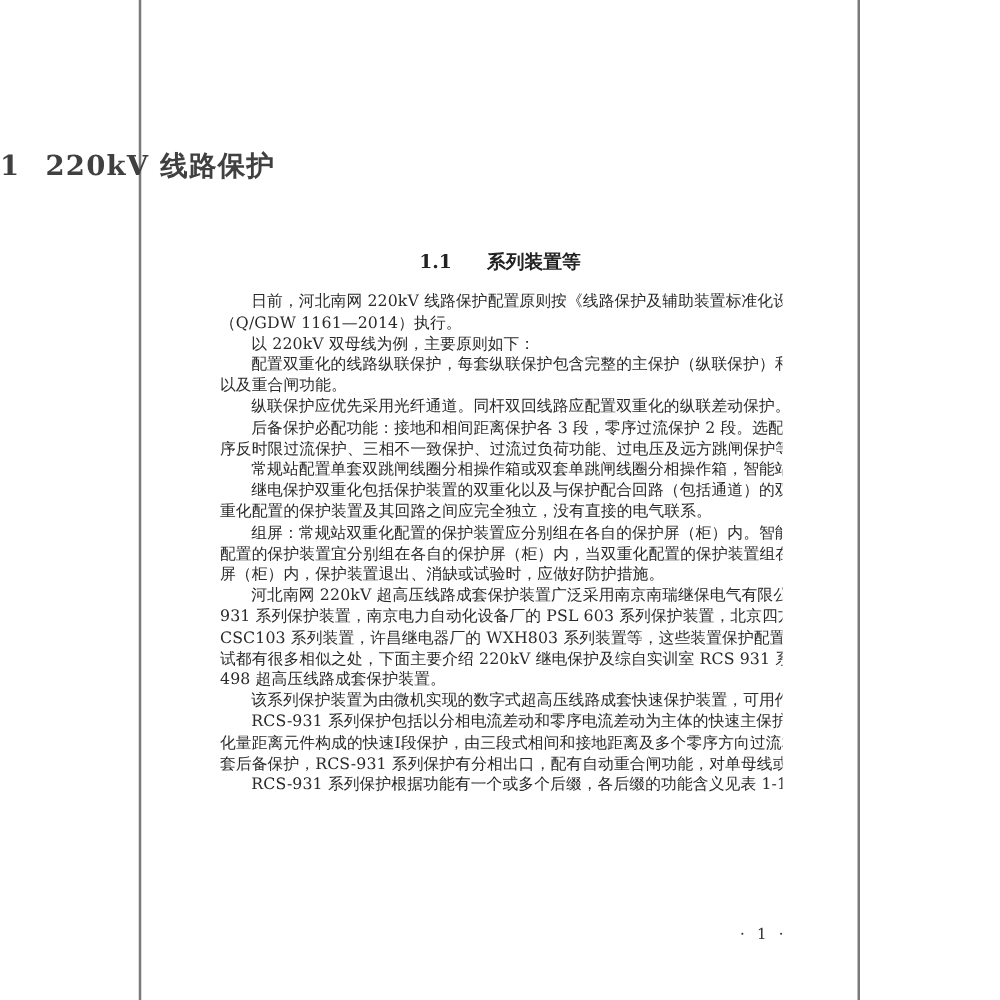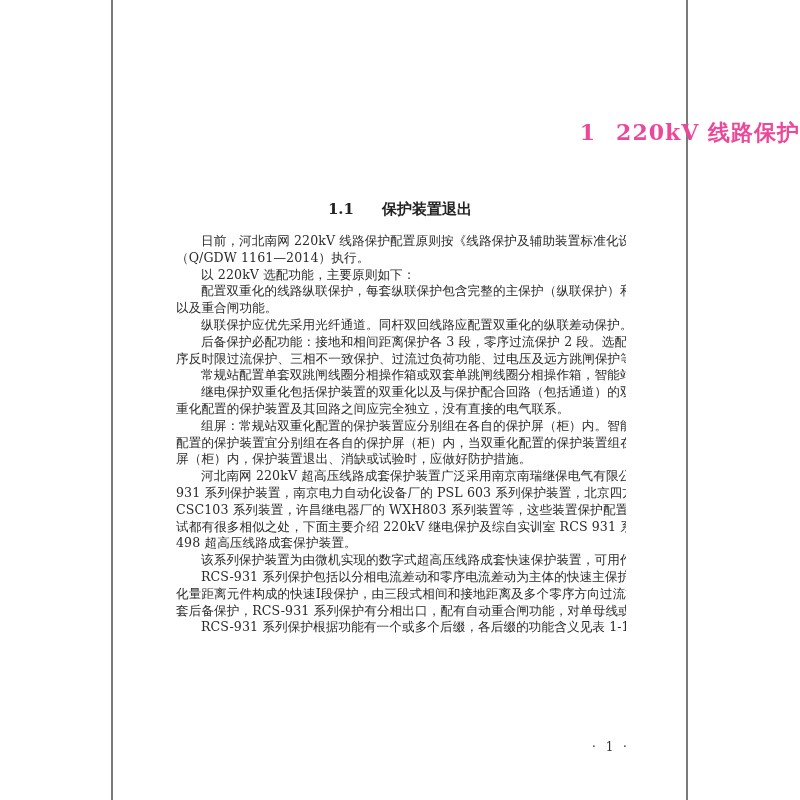--- a/index.html
+++ b/index.html
@@ -1,22 +1,22 @@
 <!DOCTYPE html>
 <html><head>
 <meta charset="utf-8">
 <style>
   html, body { margin:0; padding:0; }
   body { width:800px; height:800px; background:#ffffff; position:relative; overflow:hidden;
          font-family: "DejaVu Serif", "Liberation Serif", serif; color:#1a1a1a; }
   .page-border { position:absolute; top:0; width:2px; height:800px; background:#7a7a7a; }
   .border-left { left:111px; }
   .border-right { left:686px; }
-  .chapter-title { position:absolute; top:118px; left:0; width:800px; text-align:right;
-                   font-size:22px; font-weight:bold; letter-spacing:1px; color:#ec4899; }
+  .chapter-title { position:absolute; top:118px; left:0; width:800px; text-align:left;
+                   font-size:22px; font-weight:bold; letter-spacing:1px; color:#404040; }
   .chapter-title .num { margin-right:20px; }
   .section-title { position:absolute; top:200px; left:0; width:800px; text-align:center;
                    font-size:15px; font-weight:bold; color:#222; }
   .section-title .num { margin-right:28px; }
   .body { position:absolute; top:233px; left:176px; width:450px; }
   .line { height:16.8px; line-height:16.8px; font-size:12.6px; white-space:nowrap;
           overflow:hidden; color:#2a2a2a; letter-spacing:0.1px; }
   .line.indent { padding-left:25px; }
   .page-number { position:absolute; top:740px; left:592px; font-size:12px; color:#333; letter-spacing:3px; }
 </style>
@@ -24,27 +24,27 @@
 <body>
 
 <div class="page-border border-left"></div>
 <div class="page-border border-right"></div>
 
 <div class="chapter-title">
   <span class="num">1</span><span>220kV 线路保护</span>
 </div>
 
 <div class="section-title">
-  <span class="num">1.1</span><span>保护装置退出</span>
+  <span class="num">1.1</span><span>系列装置等</span>
 </div>
 
 <div class="body" id="body">
     <div class="line indent">日前，河北南网 220kV 线路保护配置原则按《线路保护及辅助装置标准化设计规范》</div>
     <div class="line">（Q/GDW 1161—2014）执行。</div>
-    <div class="line indent">以 220kV 选配功能，主要原则如下：</div>
+    <div class="line indent">以 220kV 双母线为例，主要原则如下：</div>
     <div class="line indent">配置双重化的线路纵联保护，每套纵联保护包含完整的主保护（纵联保护）和后备保护</div>
     <div class="line">以及重合闸功能。</div>
     <div class="line indent">纵联保护应优先采用光纤通道。同杆双回线路应配置双重化的纵联差动保护。</div>
     <div class="line indent">后备保护必配功能：接地和相间距离保护各 3 段，零序过流保护 2 段。选配功能：零</div>
     <div class="line">序反时限过流保护、三相不一致保护、过流过负荷功能、过电压及远方跳闸保护等。</div>
     <div class="line indent">常规站配置单套双跳闸线圈分相操作箱或双套单跳闸线圈分相操作箱，智能站配置双套</div>
     <div class="line indent">继电保护双重化包括保护装置的双重化以及与保护配合回路（包括通道）的双重化，双</div>
     <div class="line">重化配置的保护装置及其回路之间应完全独立，没有直接的电气联系。</div>
     <div class="line indent">组屏：常规站双重化配置的保护装置应分别组在各自的保护屏（柜）内。智能站双重化</div>
     <div class="line">配置的保护装置宜分别组在各自的保护屏（柜）内，当双重化配置的保护装置组在一面保护</div>

